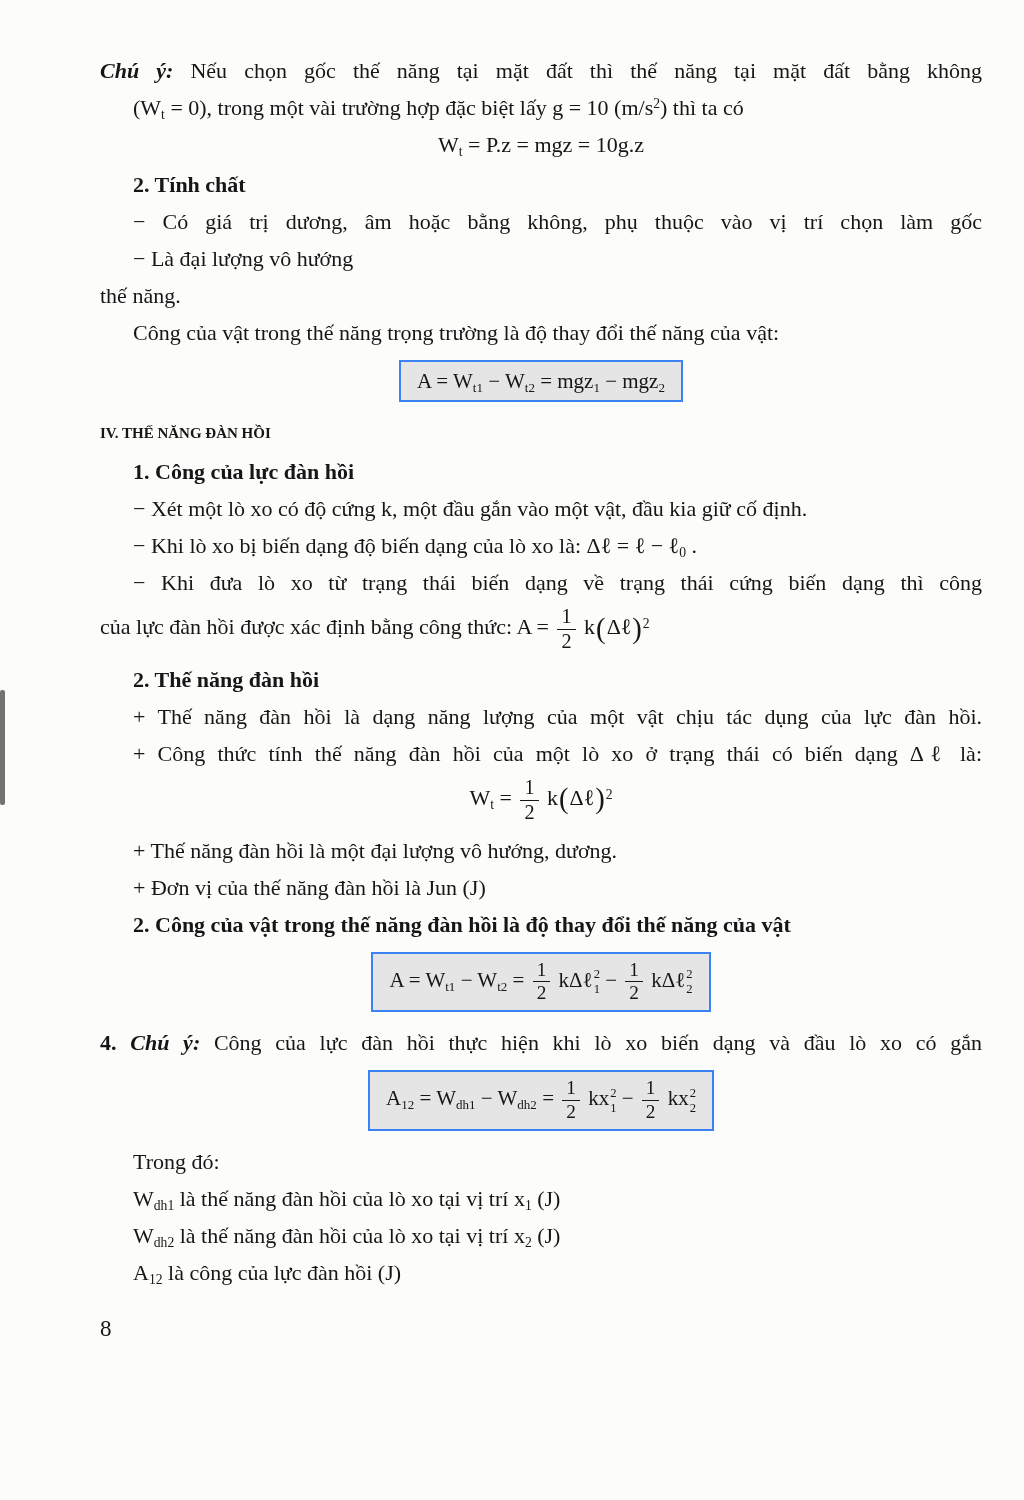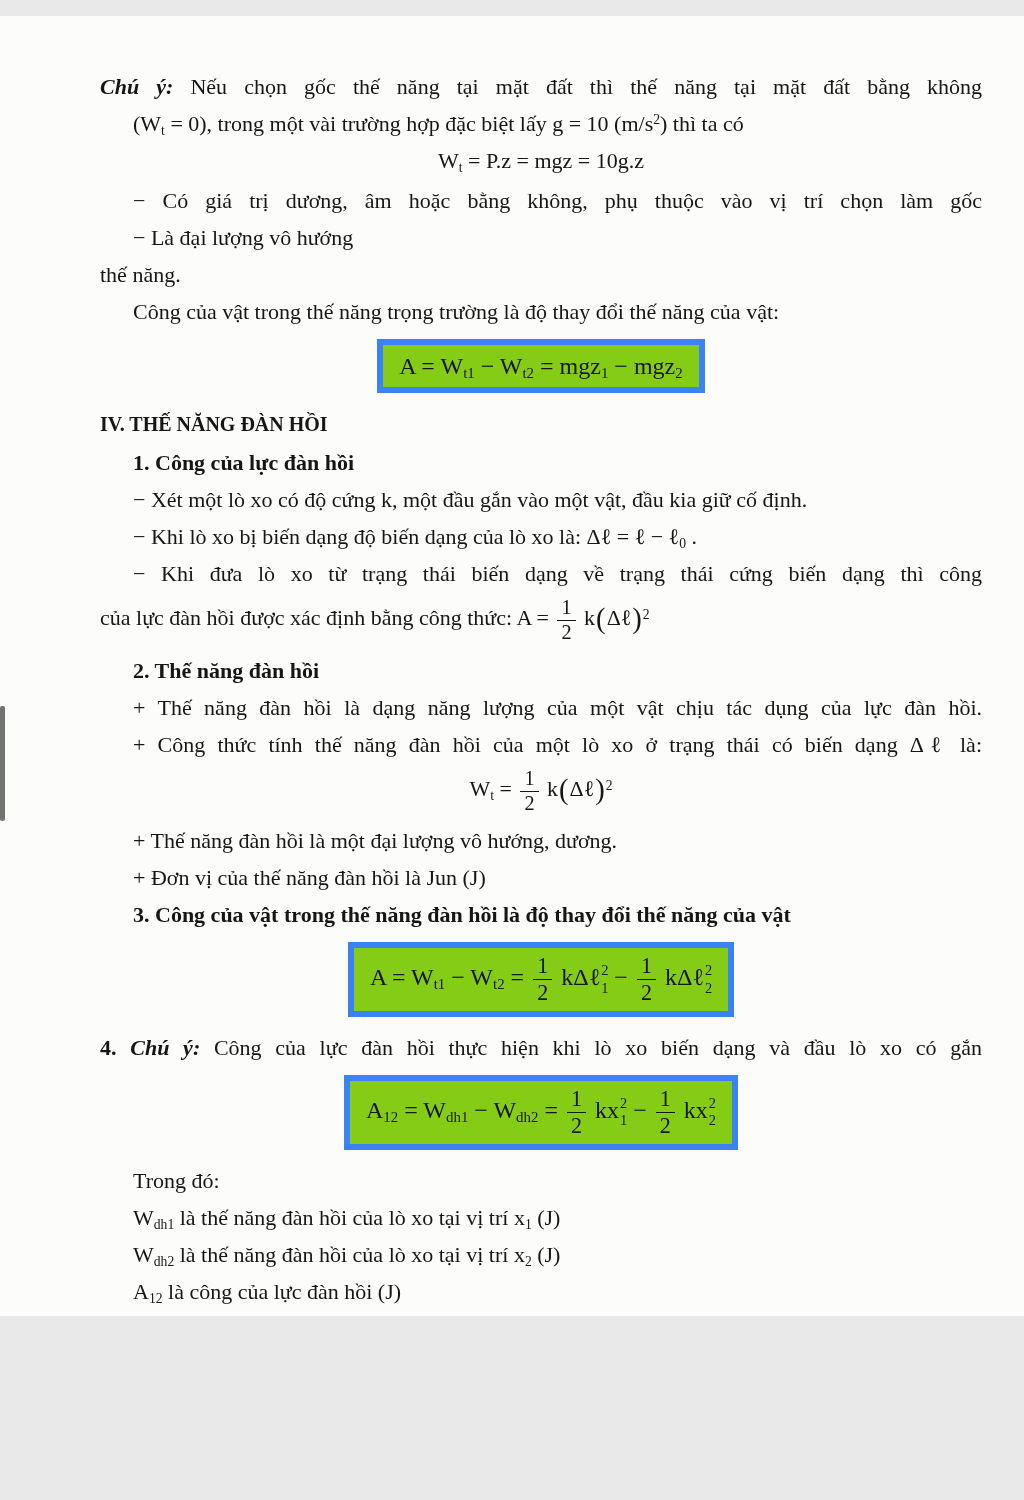--- a/index.html
+++ b/index.html
@@ -1,43 +1,43 @@
 <!DOCTYPE html>
 <html><head>
 <meta charset="utf-8">
 <style>
   html, body { margin: 0; padding: 0; background: #e9e9e9; }
   .page {
     position: relative;
     width: 1024px;
-    height: 1300px;
-    margin: 16px auto;
+    height: 1500px;
+    margin: 0 auto;
     background: #fcfcfa;
     box-sizing: border-box;
     padding: 56px 42px 0 100px;
     font-family: "Liberation Serif", "DejaVu Serif", serif;
     font-size: 22px;
     color: #161616;
     overflow: hidden;
   }
   .line { line-height: 30px; min-height: 30px; margin: 0 0 7px 0; }
   .ind { margin-left: 33px; }
   .bold { font-weight: bold; }
   .it { font-style: italic; }
   .jf { text-align: justify; text-align-last: justify; }
-  .sect { font-size: 20px; margin-top: 4px; margin-bottom: 9px; }
+  .sect { font-size: 15px; margin-top: 4px; margin-bottom: 9px; }
   .center { text-align: center; margin: 5px 0 10px 0; }
   .frow { text-align: center; margin: 12px 0 16px 0; }
   .fbox {
     display: inline-block;
-    border: 6px solid #3b82f6;
+    border: 2px solid #3b82f6;
     padding: 6px 16px;
-    font-size: 24px;
+    font-size: 21px;
     line-height: 1.25;
-    background: #84cc16;
+    background: #e5e5e5;
   }
   .tallrow { margin: 8px 0 12px 0; }
   sub, sup { font-size: 0.62em; line-height: 0; }
   sub { vertical-align: -0.3em; }
   sup { vertical-align: 0.5em; }
   .frac {
     display: inline-block;
     vertical-align: middle;
     text-align: center;
     font-size: 0.92em;
@@ -70,20 +70,21 @@
 <body>
 
 <div class="page">
 
   <div class="scan-artifact"></div>
 
   <div class="line jf"><b class="it">Chú ý:</b> Nếu chọn gốc thế năng tại mặt đất thì thế năng tại mặt đất bằng không</div>
   <div class="line ind">(W<sub>t</sub> = 0), trong một vài trường hợp đặc biệt lấy g = 10 (m/s<sup>2</sup>) thì ta có</div>
   <div class="line center">W<sub>t</sub> = P.z = mgz = 10g.z</div>
 
+  <div class="line ind bold">2. Tính chất</div>
   <div class="line ind jf">− Có giá trị dương, âm hoặc bằng không, phụ thuộc vào vị trí chọn làm gốc</div>
   <div class="line ind">− Là đại lượng vô hướng</div>
   <div class="line">thế năng.</div>
 
   <div class="line ind">Công của vật trong thế năng trọng trường là độ thay đổi thế năng của vật:</div>
 
   <div class="frow">
     <span class="fbox">A = W<sub>t1</sub> − W<sub>t2</sub> = mgz<sub>1</sub> − mgz<sub>2</sub></span>
   </div>
 
@@ -95,21 +96,21 @@
   <div class="line tallrow">của lực đàn hồi được xác định bằng công thức:  A = <span class="frac"><span class="num">1</span><span class="den">2</span></span> k<span class="big">(</span>Δℓ<span class="big">)</span><sup>2</sup></div>
 
   <div class="line ind bold">2. Thế năng đàn hồi</div>
   <div class="line ind jf">+ Thế năng đàn hồi là dạng năng lượng của một vật chịu tác dụng của lực đàn hồi.</div>
   <div class="line ind jf">+ Công thức tính thế năng đàn hồi của một lò xo ở trạng thái có biến dạng Δℓ là:</div>
 
   <div class="line center tallrow">W<sub>t</sub> = <span class="frac"><span class="num">1</span><span class="den">2</span></span> k<span class="big">(</span>Δℓ<span class="big">)</span><sup>2</sup></div>
 
   <div class="line ind">+ Thế năng đàn hồi là một đại lượng vô hướng, dương.</div>
   <div class="line ind">+ Đơn vị của thế năng đàn hồi là Jun (J)</div>
-  <div class="line ind bold">3. Công của vật trong thế năng đàn hồi là độ thay đổi thế năng của vật</div>
+  <div class="line ind bold">2. Công của vật trong thế năng đàn hồi là độ thay đổi thế năng của vật</div>
 
   <div class="frow">
     <span class="fbox">A = W<sub>t1</sub> − W<sub>t2</sub> = <span class="frac"><span class="num">1</span><span class="den">2</span></span> kΔℓ<span class="ss">
           <span>2</span>
           <span>1</span>
         </span> − <span class="frac"><span class="num">1</span><span class="den">2</span></span> kΔℓ<span class="ss">
           <span>2</span>
           <span>2</span>
         </span></span>
   </div>

